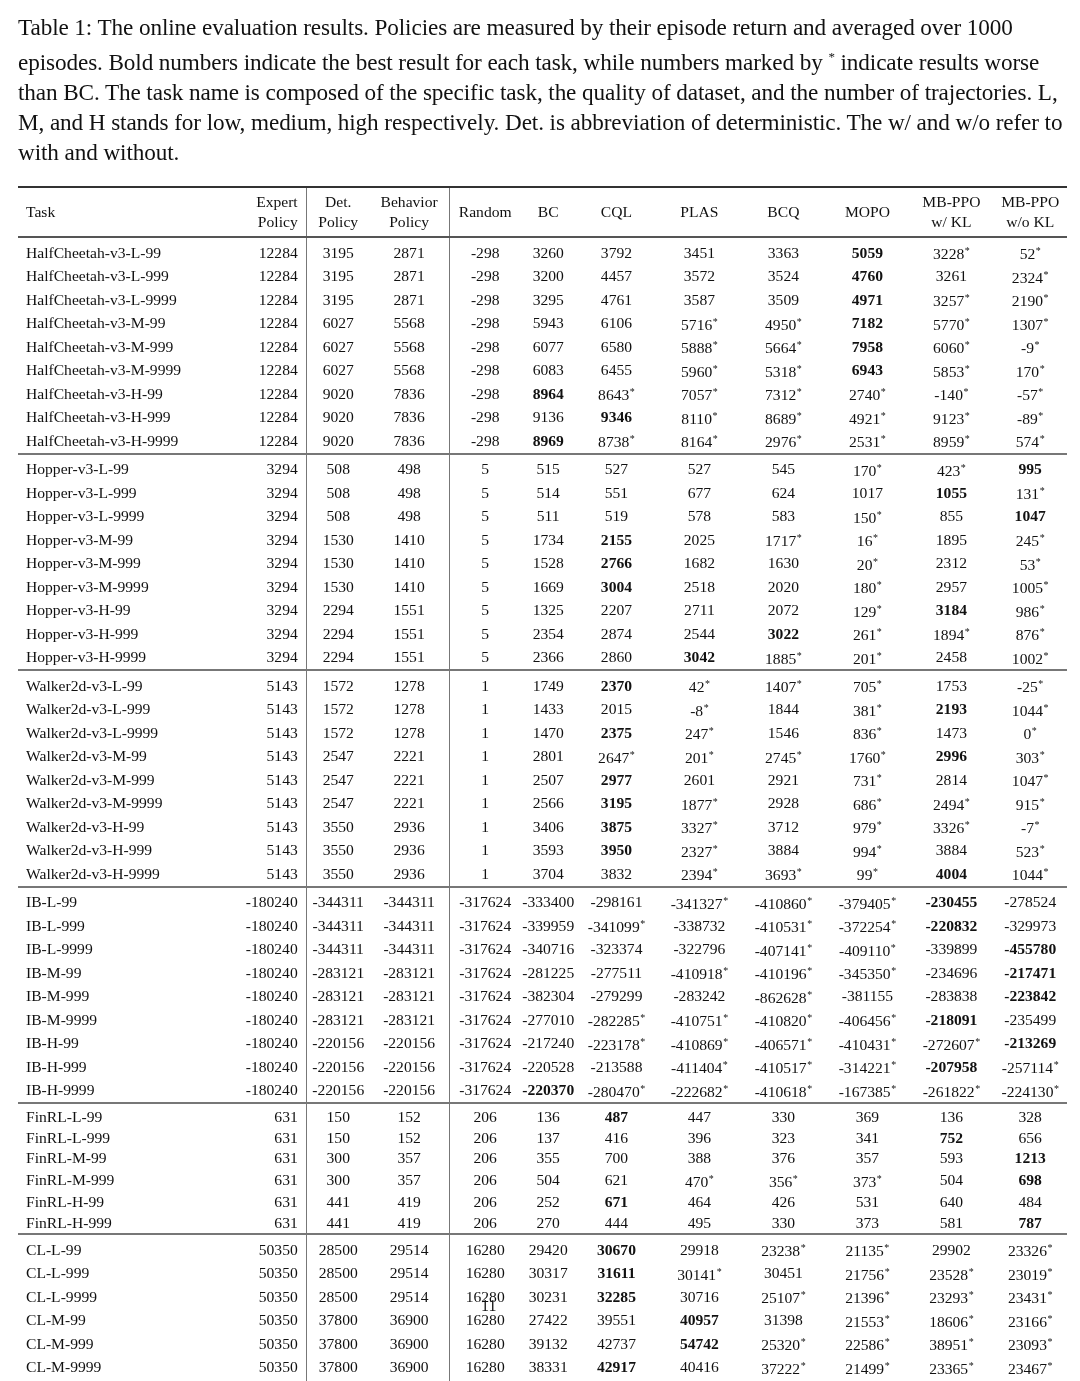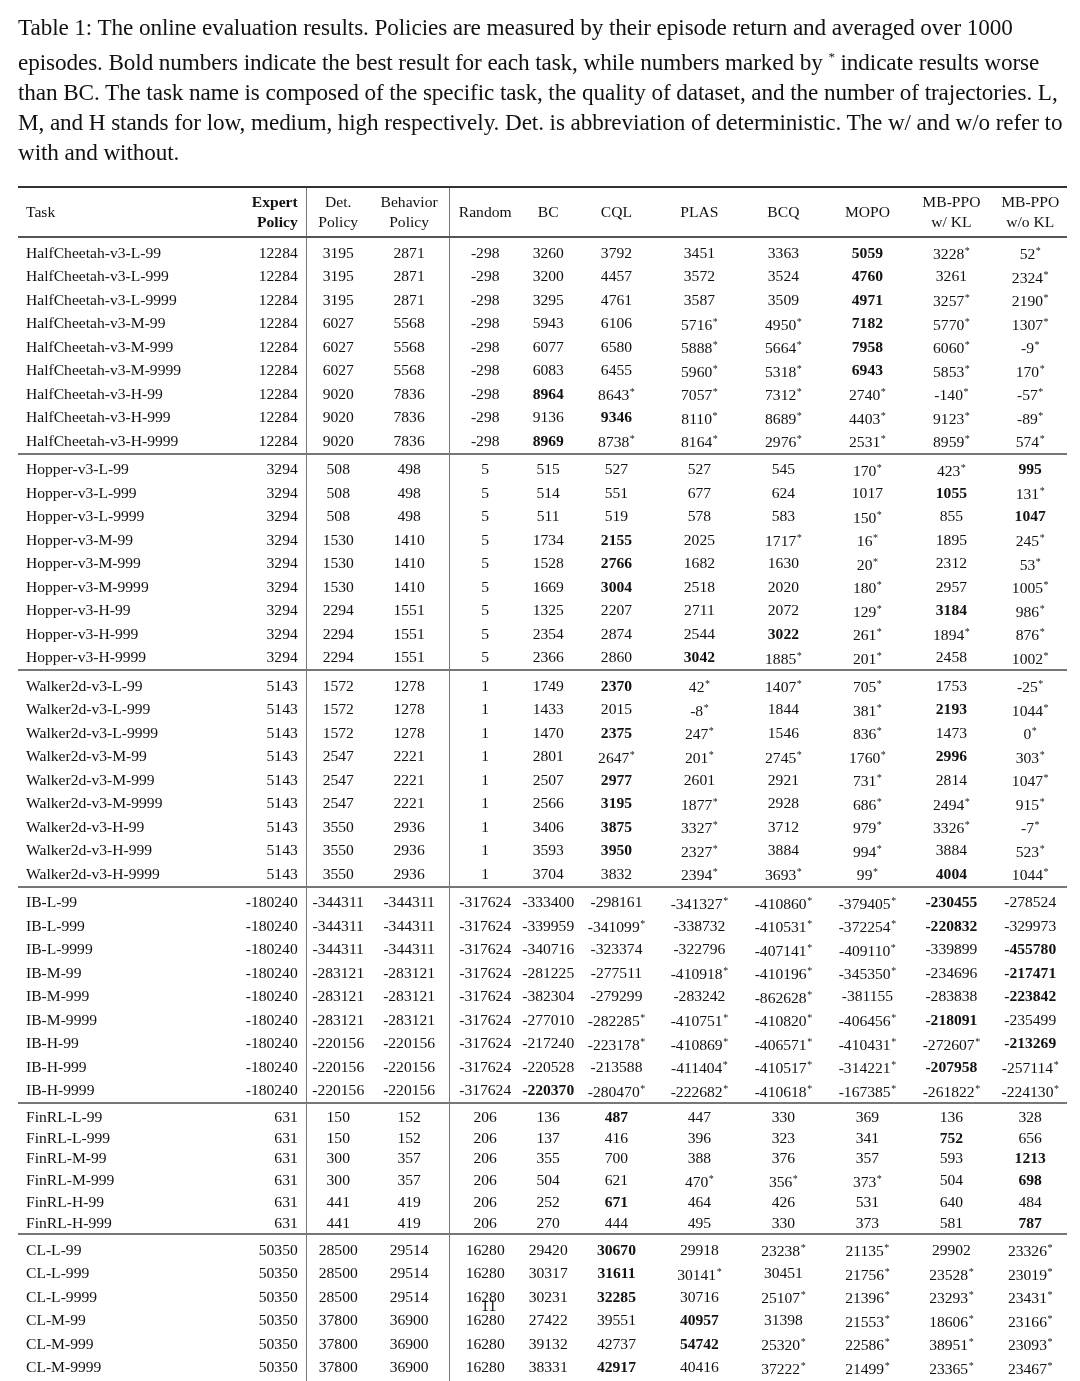--- a/index.html
+++ b/index.html
@@ -38,21 +38,21 @@
 </style>
 </head>
 <body>
 
 <div class="caption">Table 1: The online evaluation results. Policies are measured by their episode return and averaged over 1000 episodes. Bold numbers indicate the best result for each task, while numbers marked by <sup>*</sup> indicate results worse than BC. The task name is composed of the specific task, the quality of dataset, and the number of trajectories. L, M, and H stands for low, medium, high respectively. Det. is abbreviation of deterministic. The w/ and w/o refer to with and without.</div>
 
 <table class="results">
   <thead>
     <tr id="header-row">
         <th class="task" style="width: 178px;"><span>Task</span></th>
-        <th class="expert vsep" style="width: 80px; font-weight: bold;"><span>Expert</span><br><span>Policy</span></th>
+        <th class="expert vsep" style="width: 80px;"><span>Expert</span><br><span>Policy</span></th>
         <th class="" style="width: 60px;"><span>Det.</span><br><span>Policy</span></th>
         <th class="vsep" style="width: 75px;"><span>Behavior</span><br><span>Policy</span></th>
         <th class="" style="width: 68px;"><span>Random</span></th>
         <th class="" style="width: 52px;"><span>BC</span></th>
         <th class="" style="width: 78px;"><span>CQL</span></th>
         <th class="" style="width: 80px;"><span>PLAS</span></th>
         <th class="" style="width: 80px;"><span>BCQ</span></th>
         <th class="" style="width: 80px;"><span>MOPO</span></th>
         <th class="" style="width: 80px;"><span>MB-PPO</span><br><span>w/ KL</span></th>
         <th class="" style="width: 70px;"><span>MB-PPO</span><br><span>w/o KL</span></th>
@@ -160,21 +160,21 @@
       <tr>
         <td class="task">HalfCheetah-v3-H-999</td>
         <td class="expert vsep"><span>12284</span></td>
         <td class=""><span>9020</span></td>
         <td class="vsep"><span>7836</span></td>
         <td class=""><span>-298</span></td>
         <td class=""><span>9136</span></td>
         <td class=""><b>9346</b></td>
         <td class=""><span>8110</span><span class="star">*</span></td>
         <td class=""><span>8689</span><span class="star">*</span></td>
-        <td class=""><span>4403</span><span class="star">*</span></td>
+        <td class=""><span>4921</span><span class="star">*</span></td>
         <td class=""><span>9123</span><span class="star">*</span></td>
         <td class=""><span>-89</span><span class="star">*</span></td>
       </tr>
       <tr>
         <td class="task">HalfCheetah-v3-H-9999</td>
         <td class="expert vsep"><span>12284</span></td>
         <td class=""><span>9020</span></td>
         <td class="vsep"><span>7836</span></td>
         <td class=""><span>-298</span></td>
         <td class=""><b>8969</b></td>

